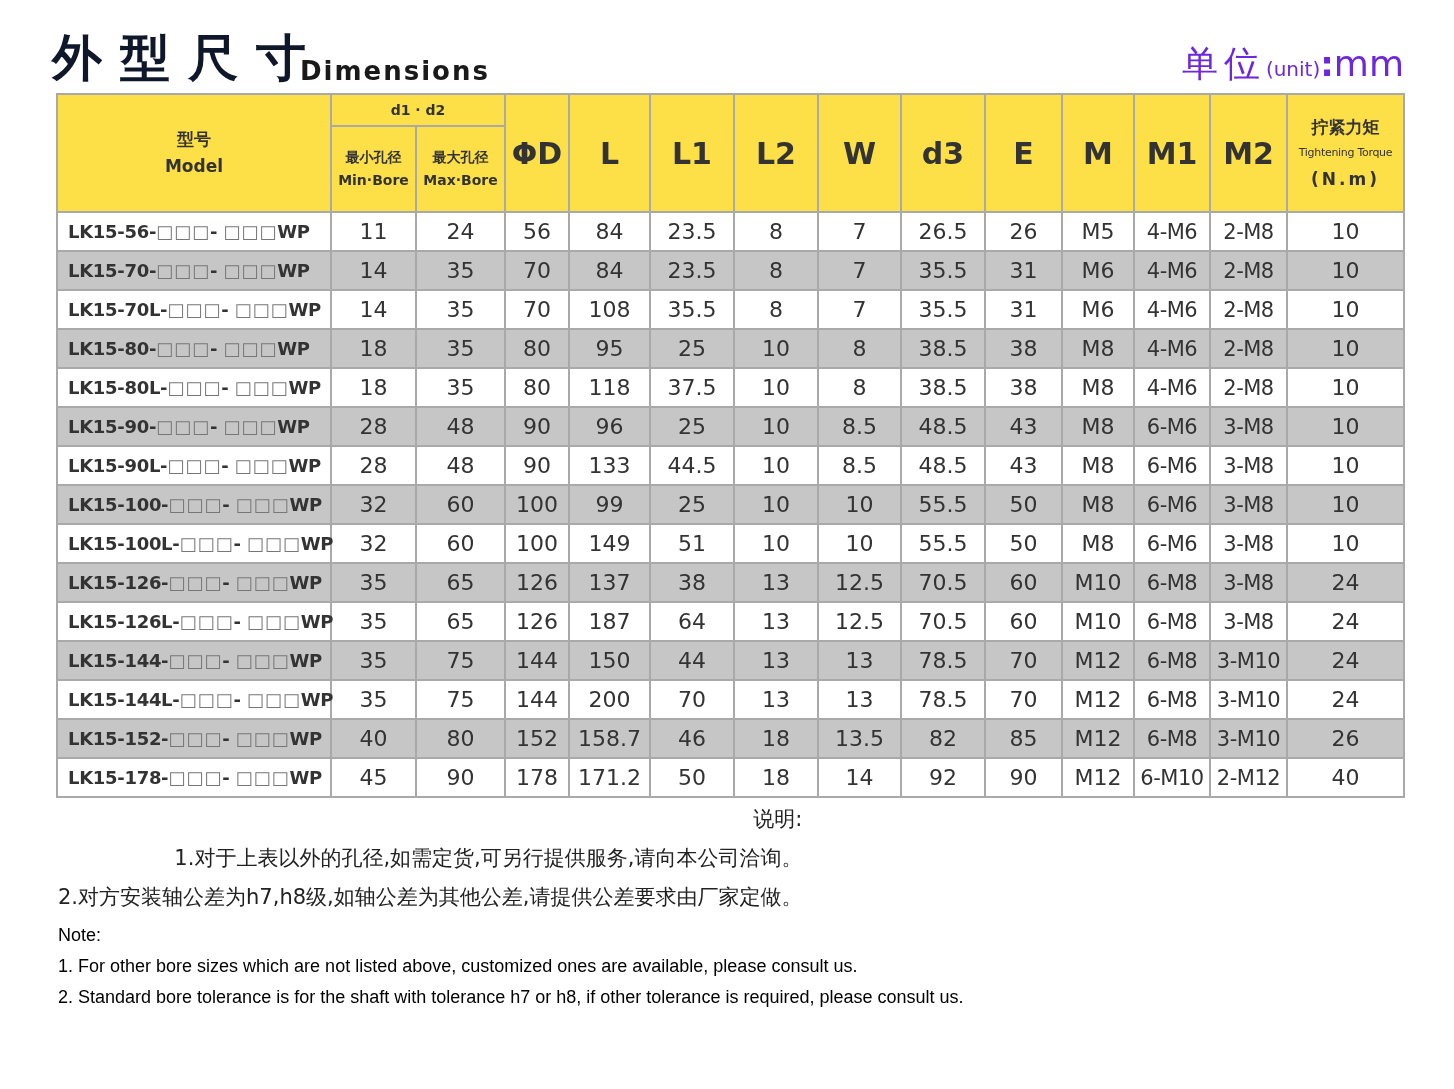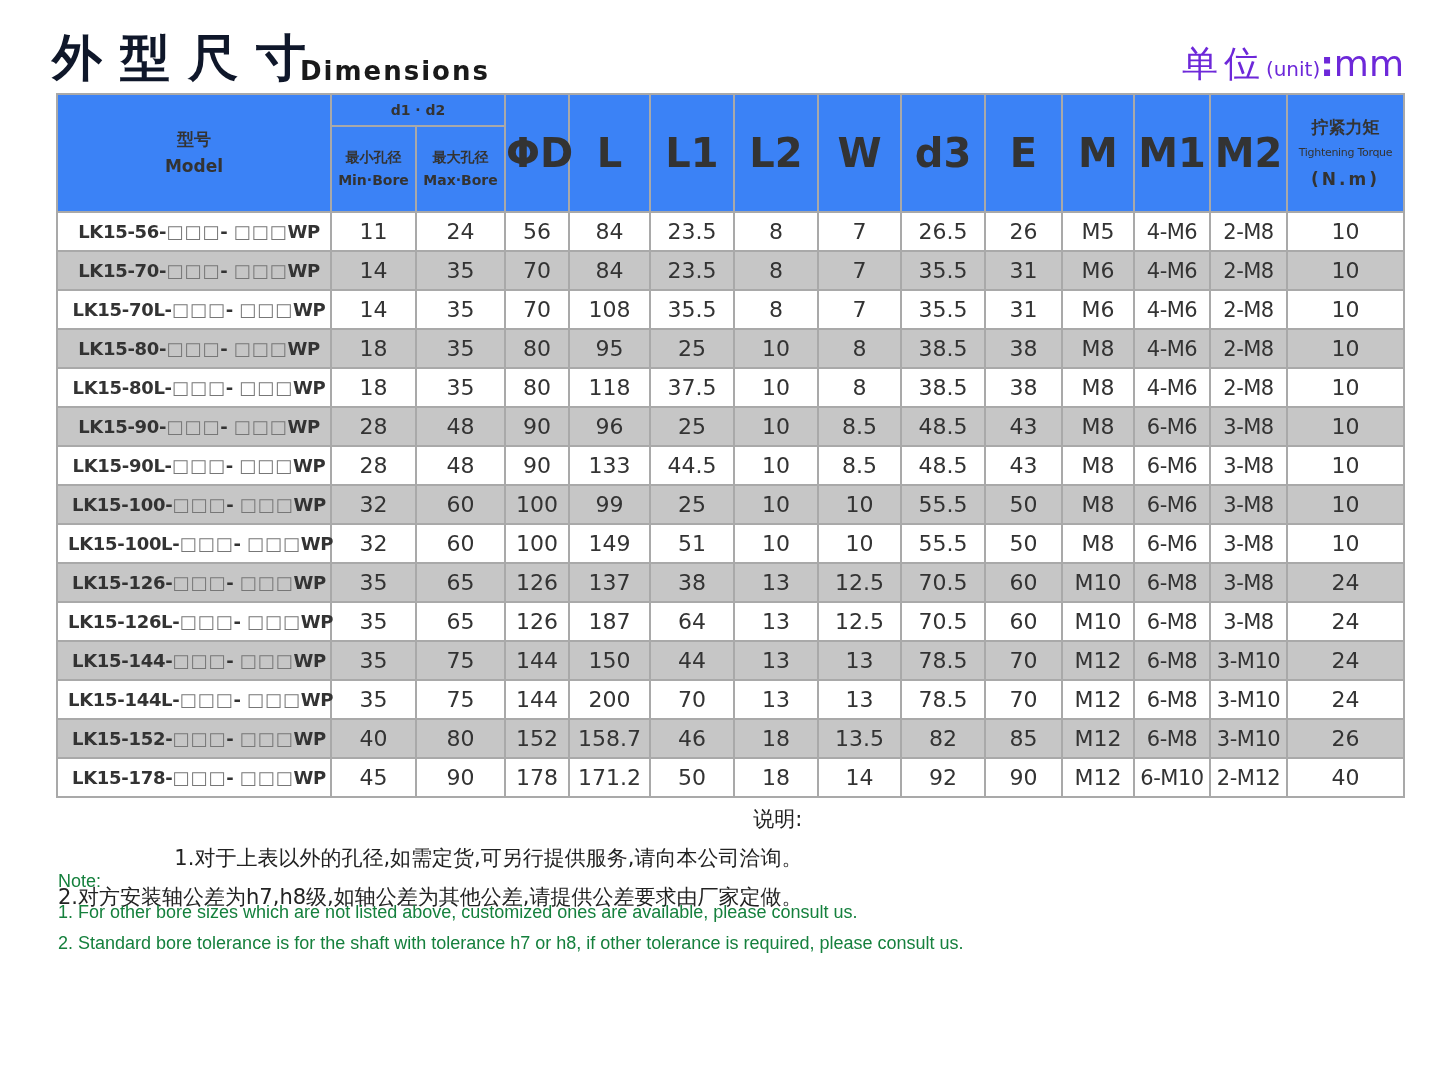--- a/index.html
+++ b/index.html
@@ -16,41 +16,41 @@
           font-family: "DejaVu Sans", sans-serif; }
   .unit .u-cn { font-size: 36px; letter-spacing: 6px; }
   .unit .u-paren { font-size: 20px; }
   .unit .u-colon { font-size: 34px; font-weight: bold; }
   .unit .u-mm { font-size: 36px; }
 
   table.spec { position: absolute; left: 56px; top: 93px; width: 1347px;
                border-collapse: collapse; table-layout: fixed; }
   table.spec td, table.spec th { border: 2px solid #a9a9a9; text-align: center;
                padding: 0; color: #333333; }
-  table.spec thead th { background: #3b82f6; font-weight: bold; color: #333333; }
+  table.spec thead th { background: #fde047; font-weight: bold; color: #333333; }
   .h-model { font-size: 17px; line-height: 27px; }
   .h-d { font-size: 14px; height: 30px; }
   .h-bore { font-size: 14px; line-height: 23px; height: 84px; }
-  .h-big { font-size: 40px; font-family: "DejaVu Sans", sans-serif; margin-left: 7px; }
+  .h-big { font-size: 30px; font-family: "DejaVu Sans", sans-serif; margin-left: 7px; }
   .h-torque .t-cn { font-size: 17px; display: block; line-height: 26px; }
   .h-torque .t-en { font-size: 11px; display: block; line-height: 26px; font-weight: normal;
                     letter-spacing: -0.3px; }
   .h-torque .t-unit { font-size: 17px; display: block; line-height: 26px; letter-spacing: 3px; }
 
   tbody tr { height: 39px; }
   tbody tr.alt td { background: #c6c6c6; }
   tbody td { font-size: 22px; background: #ffffff; font-family: "DejaVu Sans", sans-serif; }
-  tbody td.model { text-align: center; padding-left: 10px; font-weight: bold; font-size: 18px;
+  tbody td.model { text-align: left; padding-left: 10px; font-weight: bold; font-size: 18px;
                    white-space: nowrap; letter-spacing: -0.3px; }
   td.model .box { color: #777777; font-weight: normal; letter-spacing: 1px; }
   td.narrow { font-size: 21px; letter-spacing: -0.5px; }
 
   .notes-cn { position: absolute; left: 58px; top: 800px; font-size: 21px; color: #222222; }
   .notes-cn div { line-height: 39px; text-align: right; }
-  .notes-en { position: absolute; left: 58px; top: 866px; font-size: 18px; color: #15803d;
+  .notes-en { position: absolute; left: 58px; top: 920px; font-size: 18px; color: #000000;
               font-family: "Liberation Sans", sans-serif; }
   .notes-en div { line-height: 31px; }
 </style>
 </head>
 <body>
 
 <div class="title-row">
   <span class="title-cn">外型尺寸</span>
   <span class="title-en">Dimensions</span>
   <span class="unit"><span class="u-cn">单位</span><span class="u-paren">(unit)</span><span class="u-colon">:</span><span class="u-mm">mm</span></span>

